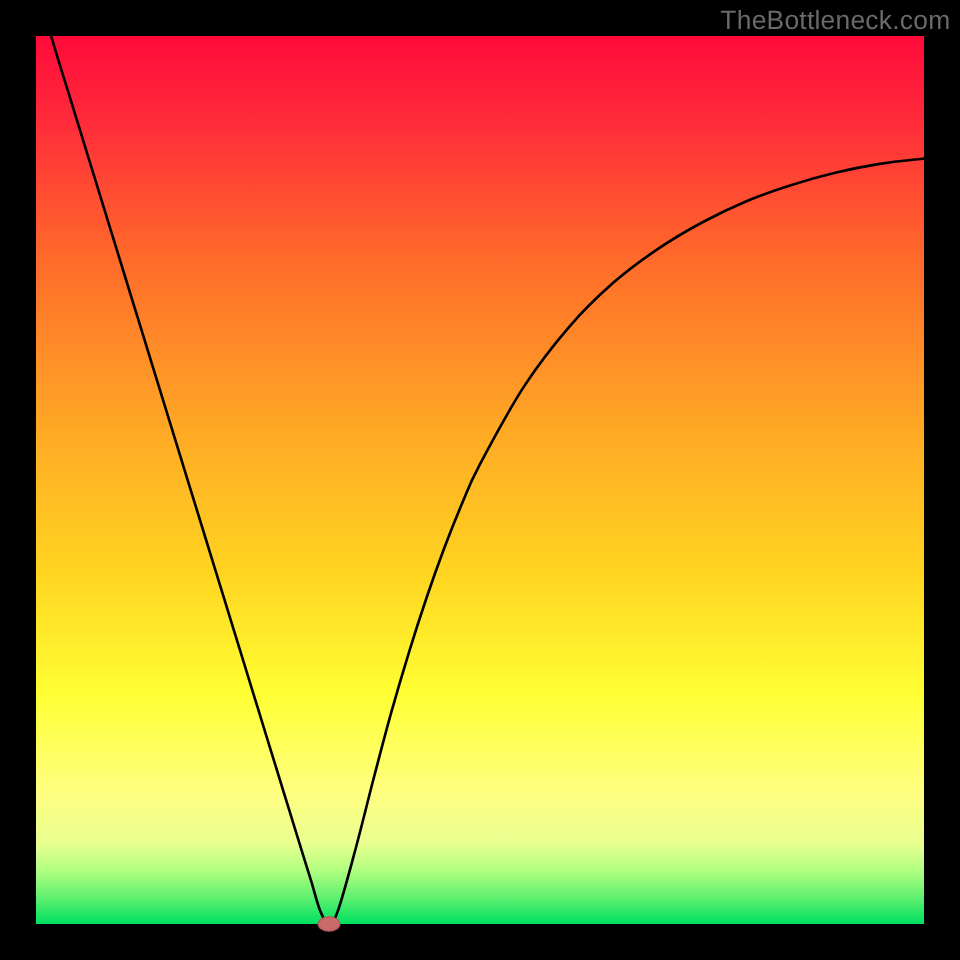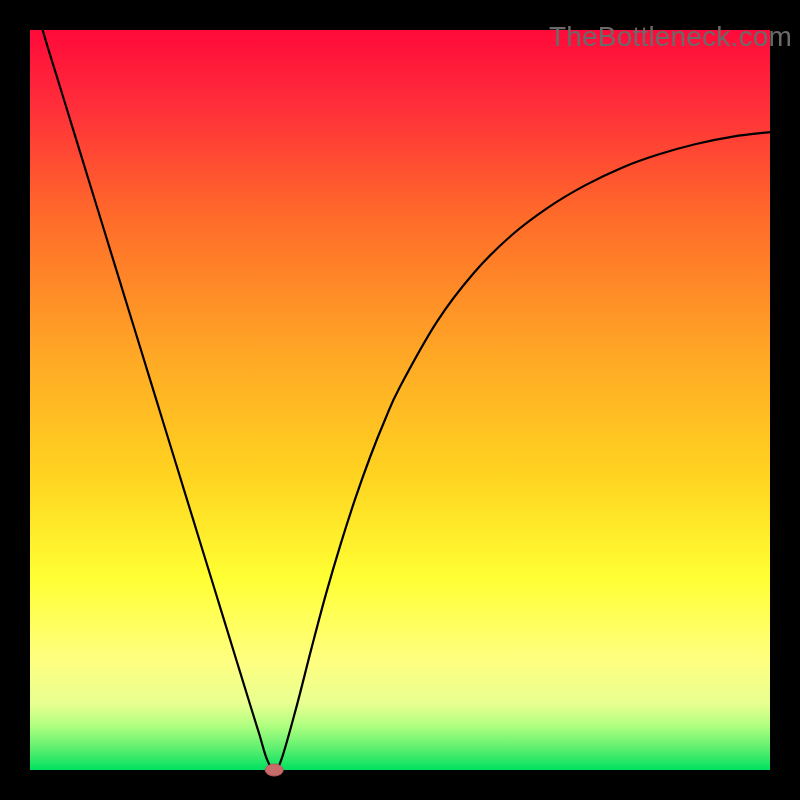--- a/index.html
+++ b/index.html
@@ -11,24 +11,24 @@
     overflow: hidden;
   }
   .frame {
     position: relative;
     width: 800px;
     height: 800px;
     background: #000;
   }
   .watermark {
     position: absolute;
-    top: 21px;
+    top: 4px;
     right: 8px;
     font-family: Arial, Helvetica, sans-serif;
-    font-size: 28px;
+    font-size: 22px;
     font-weight: 500;
     color: #6a6a6a;
     letter-spacing: 0.2px;
     user-select: none;
   }
   svg {
     position: absolute;
     left: 0;
     top: 0;
   }

